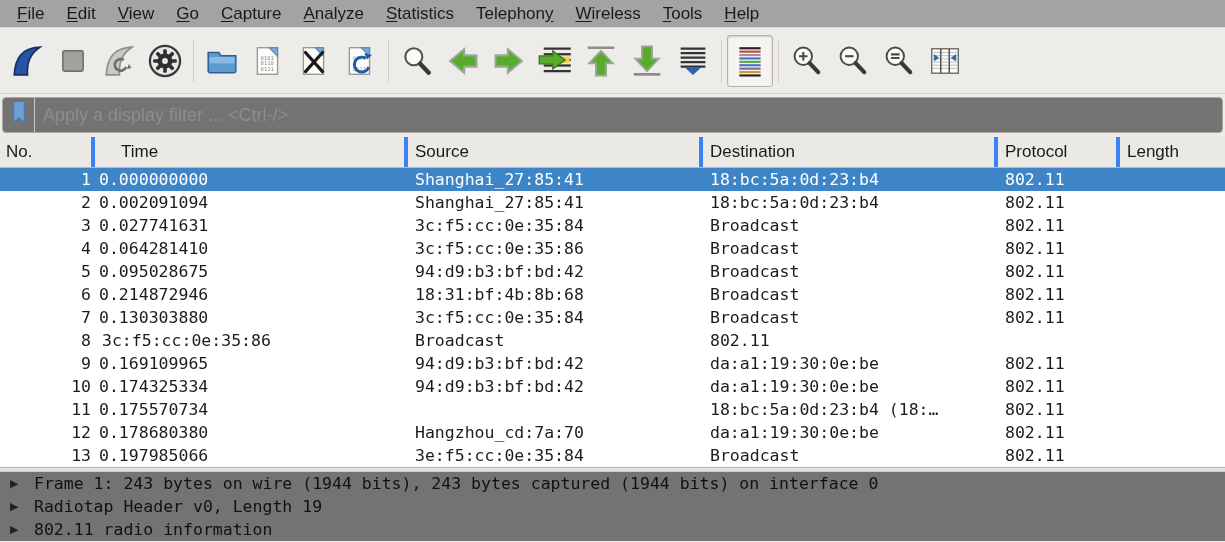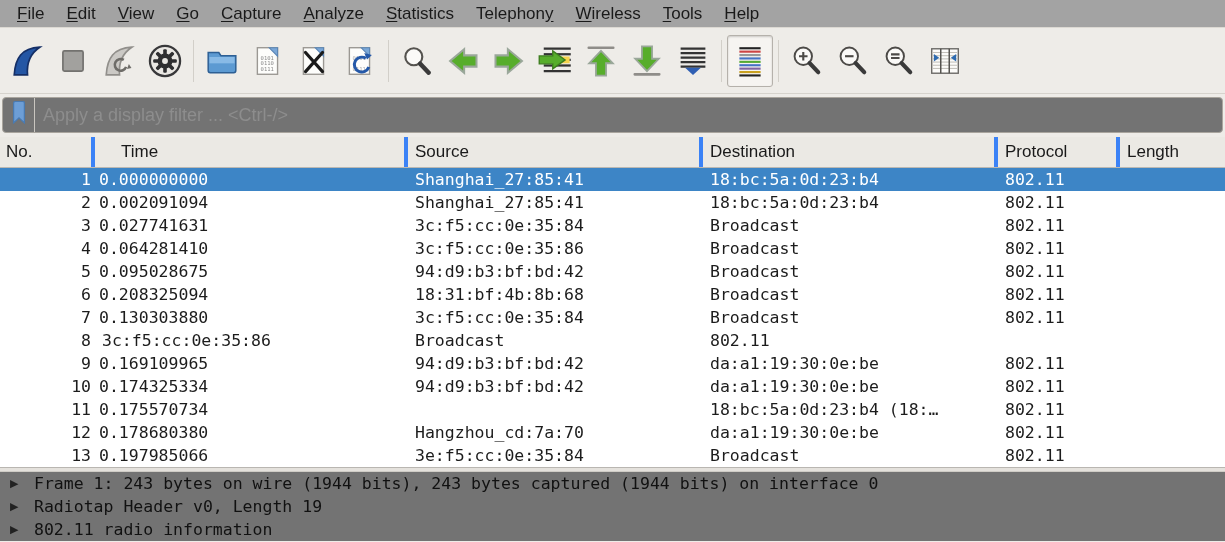--- a/index.html
+++ b/index.html
@@ -384,21 +384,21 @@
     <div class="prow">
       <div class="pcell c-no">5</div>
       <div class="pcell c-time">0.095028675</div>
       <div class="pcell c-source">94:d9:b3:bf:bd:42</div>
       <div class="pcell c-destination">Broadcast</div>
       <div class="pcell c-protocol">802.11</div>
       <div class="pcell c-length"></div>
     </div>
     <div class="prow">
       <div class="pcell c-no">6</div>
-      <div class="pcell c-time">0.208325094</div>
+      <div class="pcell c-time">0.214872946</div>
       <div class="pcell c-source">18:31:bf:4b:8b:68</div>
       <div class="pcell c-destination">Broadcast</div>
       <div class="pcell c-protocol">802.11</div>
       <div class="pcell c-length"></div>
     </div>
     <div class="prow">
       <div class="pcell c-no">7</div>
       <div class="pcell c-time">0.130303880</div>
       <div class="pcell c-source">3c:f5:cc:0e:35:84</div>
       <div class="pcell c-destination">Broadcast</div>

